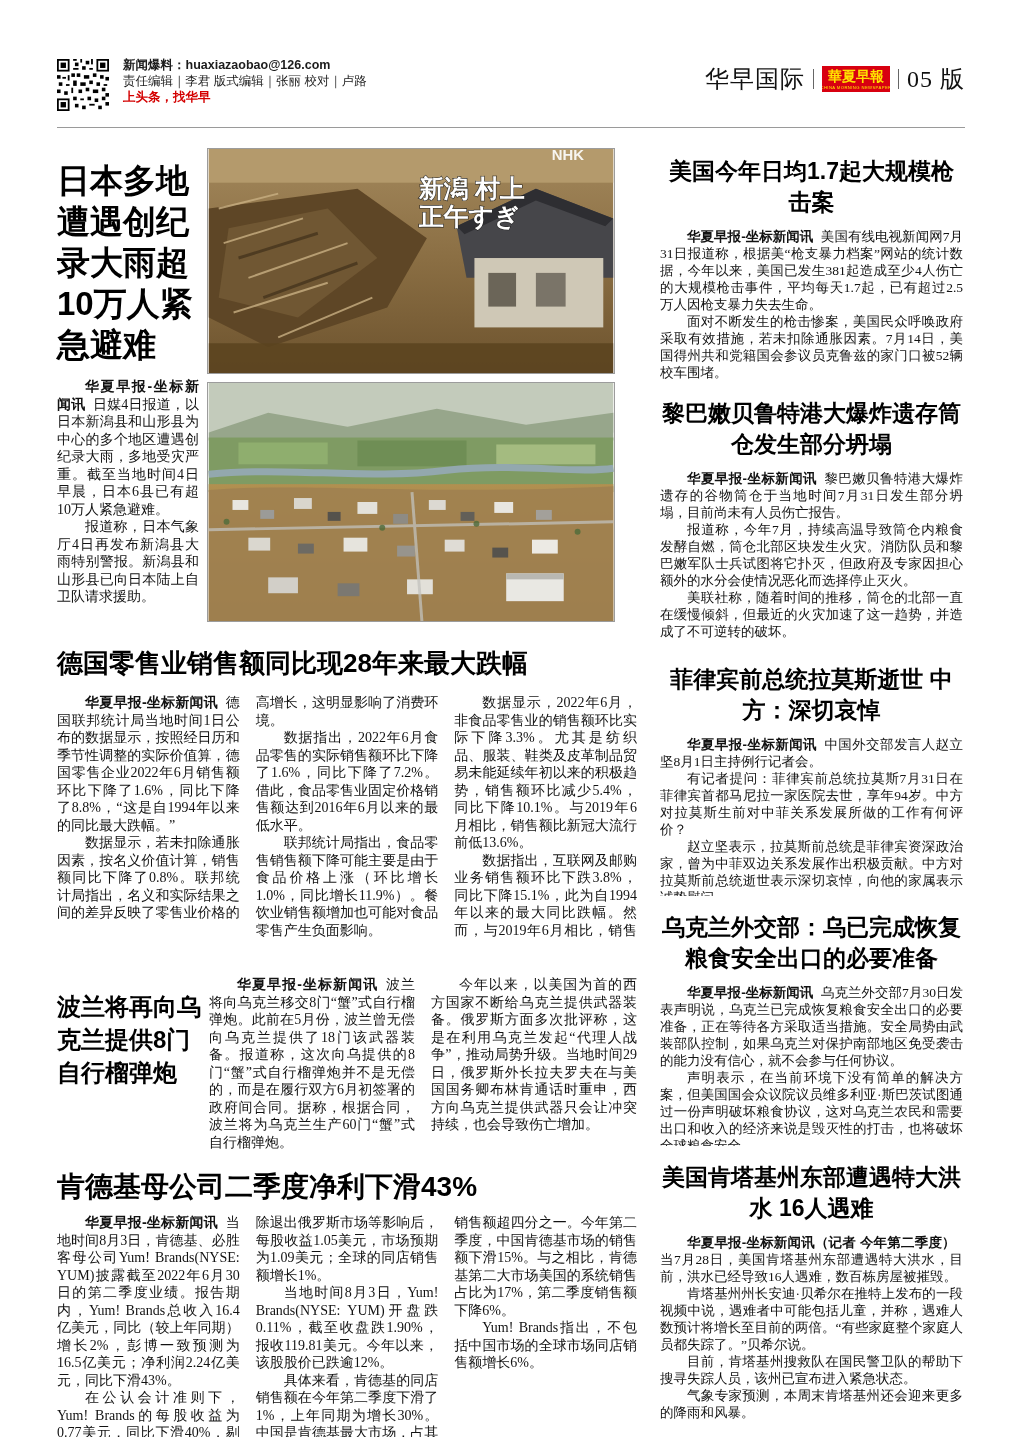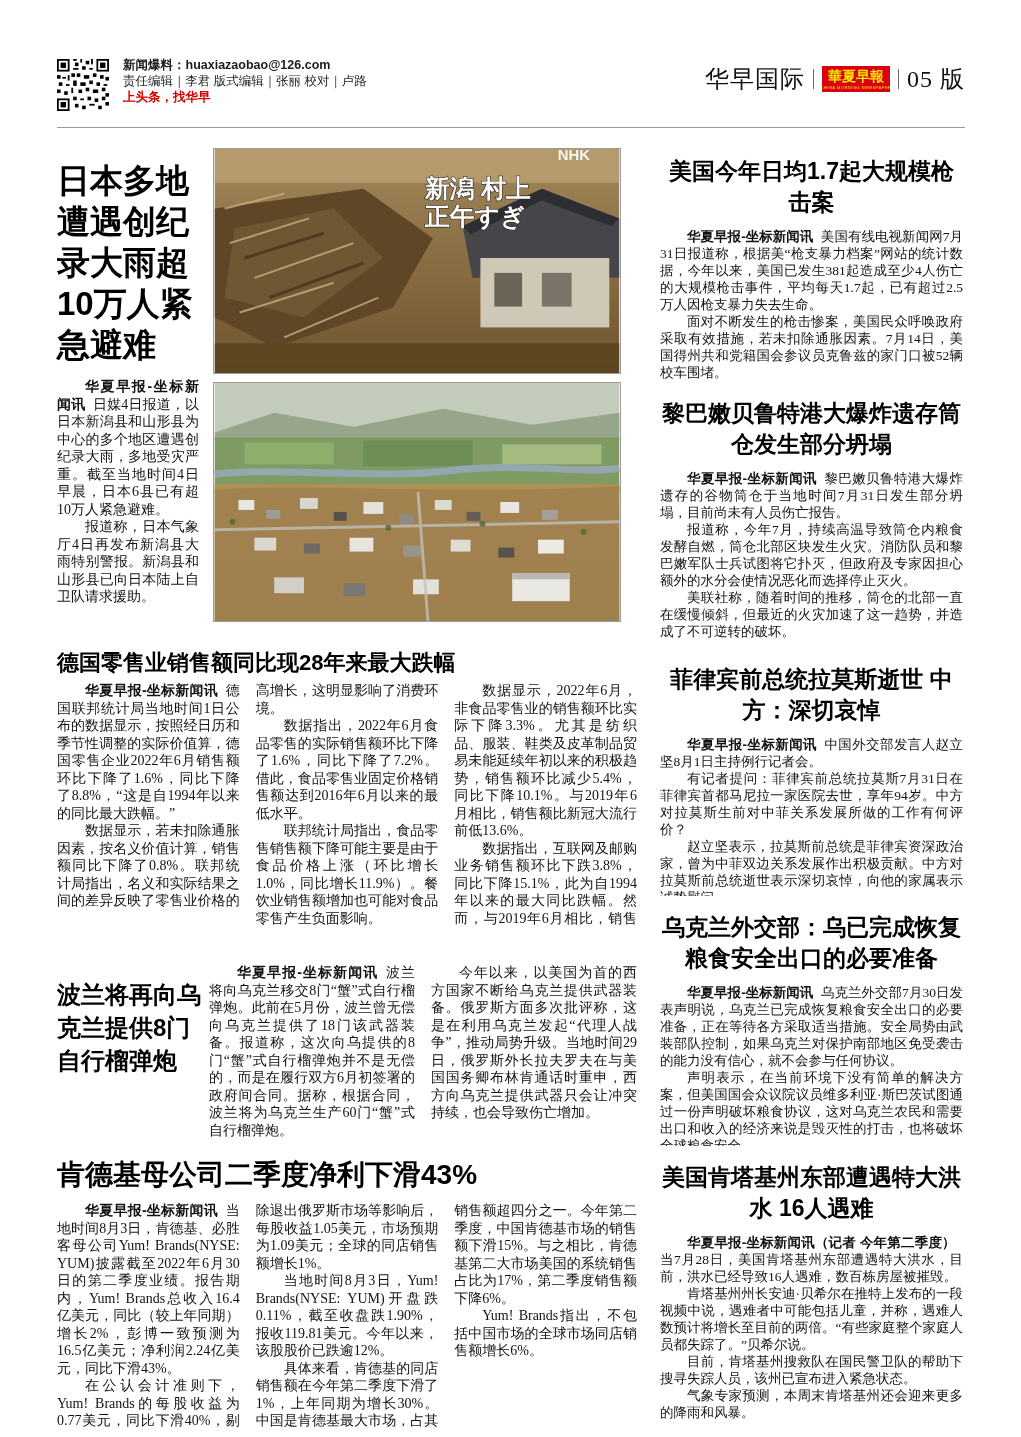--- a/index.html
+++ b/index.html
@@ -29,26 +29,26 @@
   
   h2,h3,h4 { font-family:"Liberation Sans","DejaVu Sans",sans-serif; color:#000; }
   p.body { font-size:14px; line-height:17.5px; text-align:justify; text-indent:2em; }
   .right-col p.body { font-size:13.5px; line-height:17px; }
   p.body strong.lead { font-family:"Liberation Sans","DejaVu Sans",sans-serif;
                        font-weight:700; margin-right:.55em; }
   
   .sec-japan { display:flex; height:482px; }
   .japan-left { width:150px; flex:none; padding-right:8px; }
   .japan-title { font-size:33px; line-height:41px; font-weight:700; margin-top:12px; margin-bottom:13px; }
-  .photo-stack { width:410px; flex:none; margin-left:6px; }
+  .photo-stack { width:410px; flex:none; }
   .photo { border:1px solid #9c9c9c; display:block; }
   .photo + .photo { margin-top:8px; }
   
   .sec-germany { margin-top:14px; }
-  .germany-title { font-size:22px; line-height:38px; font-weight:700; margin-bottom:0; }
+  .germany-title { font-size:26px; line-height:38px; font-weight:700; margin-bottom:12px; }
   .cols3 { column-count:3; column-gap:16px; column-fill:auto; height:262px; overflow:hidden; }
   .cols3-short { column-count:3; column-gap:16px; column-fill:auto; height:234px; overflow:hidden; }
   
   .sec-poland { margin-top:20px; display:flex; }
   .poland-left { width:152px; flex:none; padding-right:8px; }
   .poland-title { font-size:24px; line-height:33px; font-weight:700; margin-top:14px; }
   .cols2 { column-count:2; column-gap:16px; column-fill:auto; height:180px; overflow:hidden; flex:1; }
   
   .sec-yum { margin-top:14px; }
   .yum-title { font-size:28px; line-height:34px; font-weight:700; margin-bottom:10px; }

